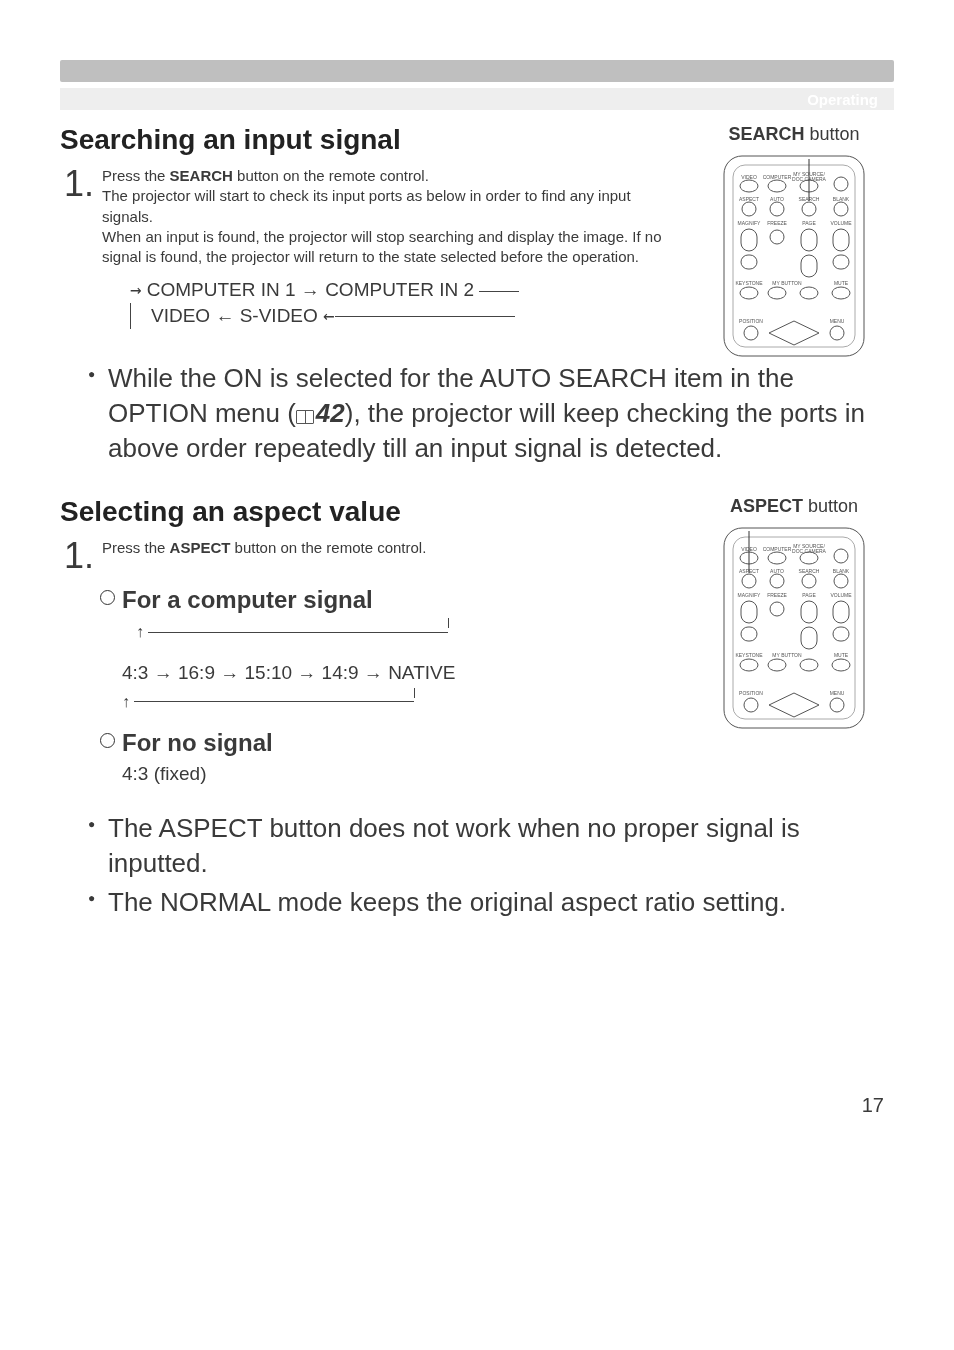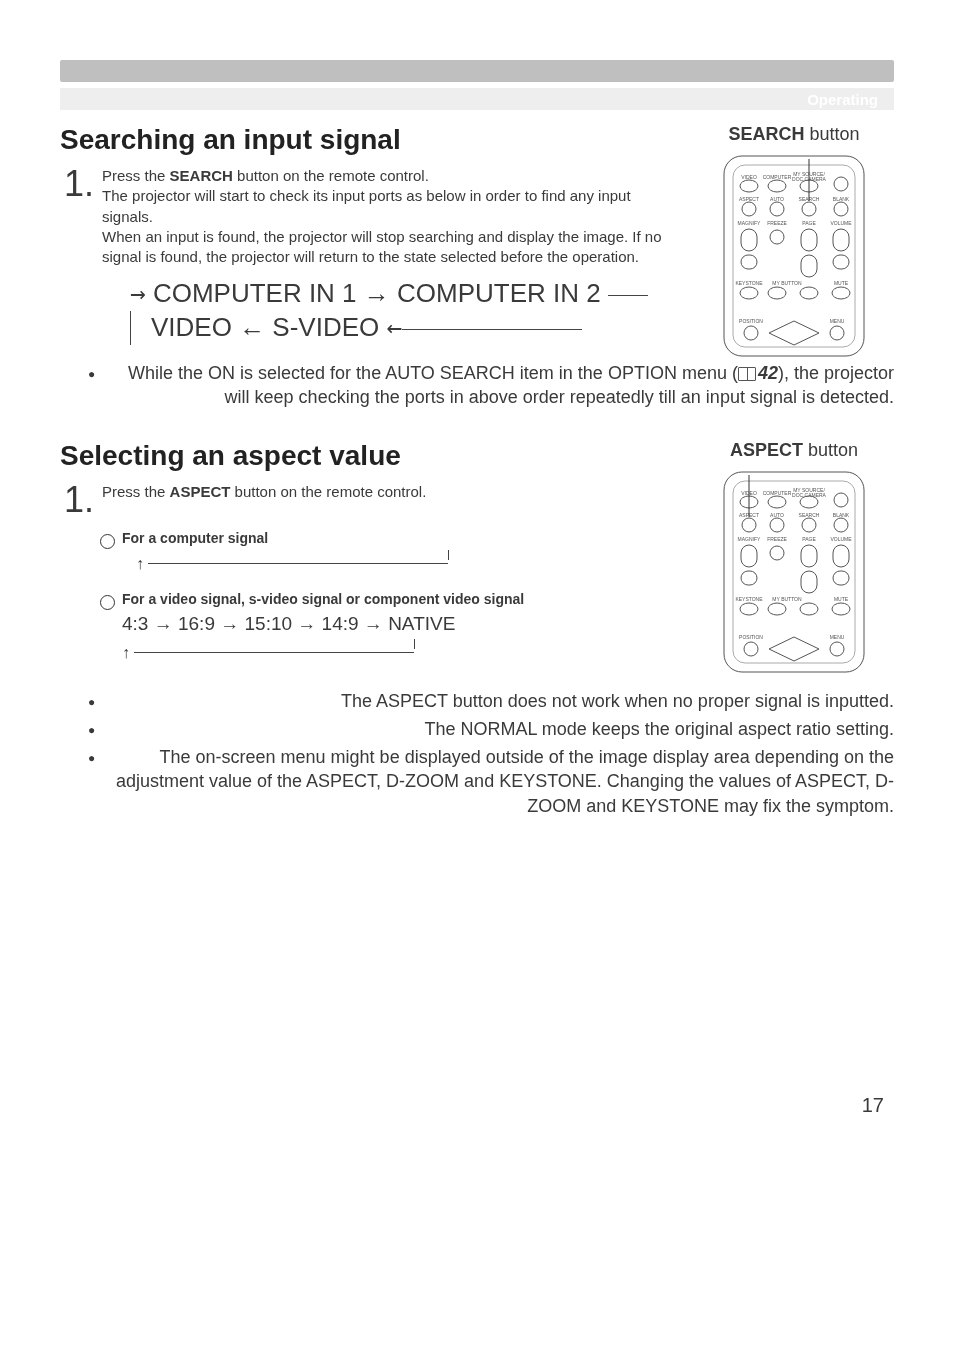--- a/index.html
+++ b/index.html
@@ -9,34 +9,34 @@
   .operating-band { height: 22px; background: #eee; display: flex; justify-content: flex-end; align-items: center; padding-right: 16px; margin-bottom: 14px; }
   .operating-band span { font-size: 15px; font-weight: bold; color: #fff; }
   .h1 { font-family: Arial, sans-serif; font-weight: 900; font-size: 28px; color: #222; margin-bottom: 10px; }
   .col { display: flex; gap: 20px; }
   .main { flex: 1; min-width: 0; }
   .side { width: 200px; flex-shrink: 0; text-align: center; }
   .step { display: flex; gap: 8px; margin-left: 4px; }
   .stepnum { font-size: 36px; font-weight: 400; line-height: 1; }
   .steptext { font-size: 15px; line-height: 1.35; }
   .steptext .b { font-weight: bold; }
-  .cycle { margin: 10px 0 7px 70px; font-size: 26px; line-height: 1.3; position: relative; }
+  .cycle { margin: 10px 0 7px 70px; font-size: 19px; line-height: 1.3; position: relative; }
   .cycle .row1, .cycle .row2 { white-space: nowrap; }
-  .bullets { font-size: 18px; line-height: 1.35; margin-left: 28px; text-align: right; }
+  .bullets { font-size: 26px; line-height: 1.35; margin-left: 28px; }
   .bullets li, .sublist li { list-style: none; position: relative; padding-left: 20px; margin-bottom: 4px; }
   .bullets li::before { content: "●"; position: absolute; left: 0; font-size: 12px; top: 5px; }
   .ref { font-style: italic; font-weight: bold; }
   .book { display: inline-block; width: 18px; height: 14px; border: 1px solid #555; border-radius: 1px; vertical-align: -2px; margin-right: 2px; position: relative; font-size: 0; }
   .book::before { content:""; position:absolute; left:50%; top:-1px; bottom:-1px; width:1px; background:#555; }
   .sec2 { margin-top: 30px; }
   .side-label { font-size: 18px; font-weight: bold; margin-bottom: 6px; }
   .side-label .normal { font-weight: normal; }
   .circ-group { margin-left: 40px; margin-top: 12px; }
   .circ-item { margin-bottom: 16px; }
-  .circ-head { font-size: 14px; font-weight: bold; position: relative; padding-left: 22px; }
+  .circ-head { font-size: 24px; font-weight: bold; position: relative; padding-left: 22px; }
   .circ-head::before { content:""; position:absolute; left:0; top:4px; width:13px; height:13px; border:1.5px solid #333; border-radius:50%; }
   .circ-body { font-size: 19px; margin-left: 22px; margin-top: 4px; line-height: 1.35; position: relative; }
   .pagenum { position: absolute; bottom: 34px; right: 70px; font-size: 20px; }
   svg.remote-svg { display:block; margin: 0 auto; }
 </style>
 </head>
 <body>
 
 <div class="page">
   <div class="topbar"></div>
@@ -141,25 +141,28 @@
         </div>
 
         <div class="circ-group">
           <div class="circ-item">
             <div class="circ-head">For a computer signal</div>
             <div class="circ-body">
               <div style="margin-top:2px;margin-left:14px;"><span style="font-size:16px;">↑</span><span style="display:inline-block;width:300px;border-top:1px solid #444;vertical-align:middle;margin-left:4px;"></span><span style="display:inline-block;height:10px;border-right:1px solid #444;vertical-align:top;"></span></div>
             </div>
           </div>
           <div class="circ-item">
-            <div class="circ-head">For a video signal, s-video signal or component video signal</div>
             <div class="circ-body">
               <span>4:3 → 16:9 → 15:10 → 14:9 → NATIVE</span>
               <div style="margin-top:2px;"><span style="font-size:16px;">↑</span><span style="display:inline-block;width:280px;border-top:1px solid #444;vertical-align:middle;margin-left:4px;"></span><span style="display:inline-block;height:10px;border-right:1px solid #444;vertical-align:top;"></span></div>
             </div>
+          </div>
+          <div class="circ-item">
+            <div class="circ-head">For no signal</div>
+            <div class="circ-body">4:3 (fixed)</div>
           </div>
         </div>
       </div>
 
       <div class="side">
         <div class="side-label">
           <span>ASPECT</span><span class="normal"> button</span>
         </div>
         <div>
           <svg class="remote-svg" width="150" height="210" viewBox="0 0 150 210">
@@ -209,18 +212,17 @@
 
             <path d="M30 8 L30 50" stroke="#333" stroke-width="1" fill="none"></path>
           </svg>
         </div>
       </div>
     </div>
 
     <ul class="bullets" style="margin-top:8px;">
       <li><span>The </span><span class="b">ASPECT</span><span> button does not work when no proper signal is inputted.</span></li>
       <li>The NORMAL mode keeps the original aspect ratio setting.</li>
-      <li>The on-screen menu might be displayed outside of the image display area depending on the adjustment value of the ASPECT, D-ZOOM and KEYSTONE. Changing the values of ASPECT, D-ZOOM and KEYSTONE may fix the symptom.</li>
     </ul>
   </div>
 
   <div class="pagenum">17</div>
 </div>
 
 </body></html>

